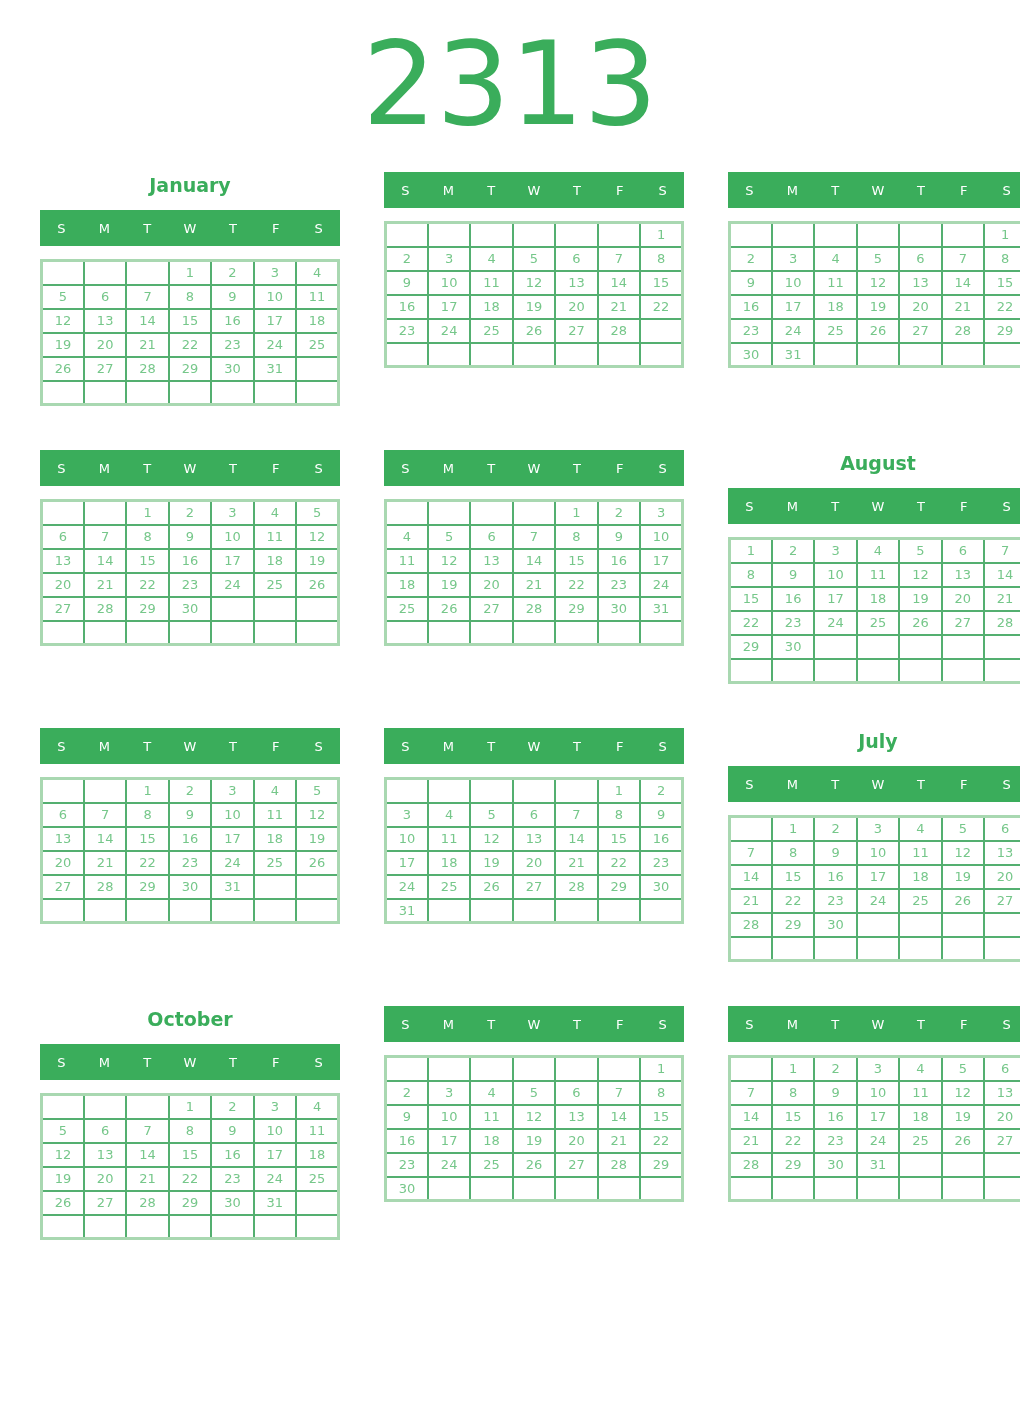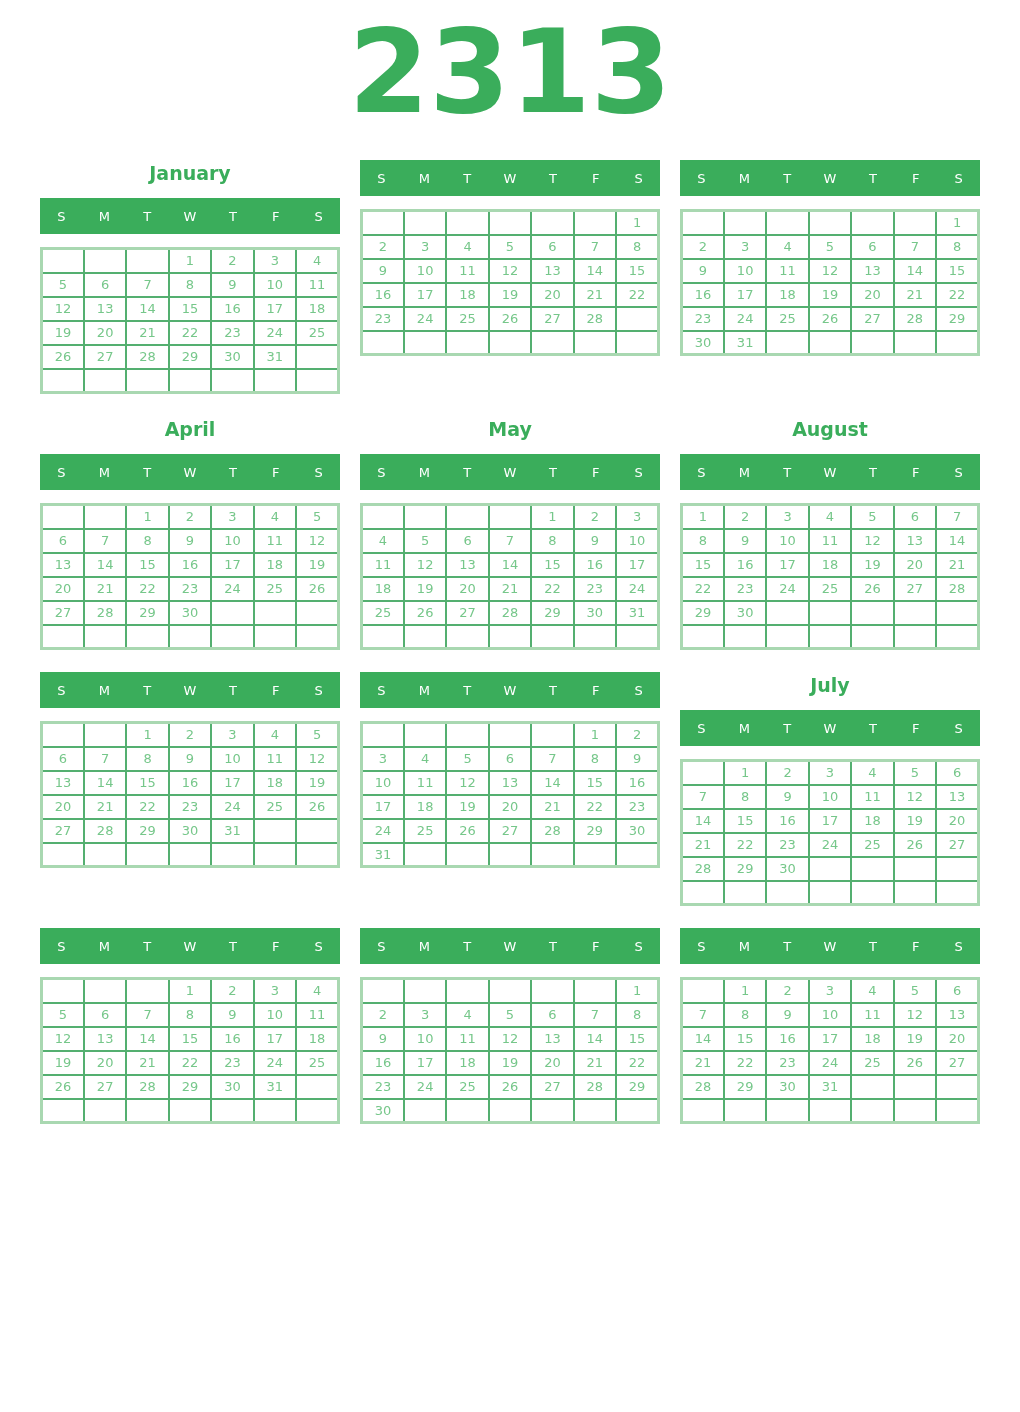--- a/index.html
+++ b/index.html
@@ -12,32 +12,33 @@
   }
   *{box-sizing:border-box;}
   html,body{margin:0;padding:0;}
   body{
     width:1020px;height:1412px;
     background:var(--page-bg);
     font-family:"DejaVu Sans","Liberation Sans",sans-serif;
     overflow:hidden;
   }
   .year-title{
-    margin:4px;padding-top:10px;
+    margin:16px;padding-top:10px;
     text-align:center;
     font-size:116px;line-height:1.0;
-    font-weight:bold;
+    font-weight:normal;
     color:var(--accent);
   }
   .months-grid{
     margin:30px 40px 0 40px;
     display:grid;
     grid-template-columns:repeat(3,300px);
     column-gap:20px;
     row-gap:22px;
+    gap:44px;
   }
   .month{width:300px;}
   .month-title{
     margin:0 0 12px 0;
     text-align:center;
     font-size:19px;line-height:26px;
     font-weight:bold;
     color:var(--accent);
   }
   .weekday-row{
@@ -277,91 +278,89 @@
             <td></td>
             <td></td>
             <td></td>
             <td></td>
             <td></td>
           </tr>
         </tbody>
       </table>
     </section>
     <section class="month">
-      <h2 class="month-title">April</h2>
-      <div class="weekday-row">
-        <span class="wd">S</span>
-        <span class="wd">M</span>
-        <span class="wd">T</span>
-        <span class="wd">W</span>
-        <span class="wd">T</span>
-        <span class="wd">F</span>
-        <span class="wd">S</span>
-      </div>
-      <table class="days">
-        <tbody>
-          <tr>
-            <td></td>
-            <td></td>
-            <td>1</td>
-            <td>2</td>
-            <td>3</td>
-            <td>4</td>
-            <td>5</td>
-          </tr>
-          <tr>
-            <td>6</td>
-            <td>7</td>
-            <td>8</td>
-            <td>9</td>
-            <td>10</td>
-            <td>11</td>
-            <td>12</td>
-          </tr>
-          <tr>
-            <td>13</td>
-            <td>14</td>
-            <td>15</td>
-            <td>16</td>
-            <td>17</td>
-            <td>18</td>
-            <td>19</td>
-          </tr>
-          <tr>
-            <td>20</td>
-            <td>21</td>
-            <td>22</td>
-            <td>23</td>
-            <td>24</td>
-            <td>25</td>
-            <td>26</td>
-          </tr>
-          <tr>
-            <td>27</td>
-            <td>28</td>
-            <td>29</td>
-            <td>30</td>
-            <td></td>
-            <td></td>
-            <td></td>
-          </tr>
-          <tr>
-            <td></td>
-            <td></td>
-            <td></td>
-            <td></td>
-            <td></td>
-            <td></td>
-            <td></td>
-          </tr>
-        </tbody>
-      </table>
-    </section>
-    <section class="month">
-      <h2 class="month-title">May</h2>
+      <div class="weekday-row">
+        <span class="wd">S</span>
+        <span class="wd">M</span>
+        <span class="wd">T</span>
+        <span class="wd">W</span>
+        <span class="wd">T</span>
+        <span class="wd">F</span>
+        <span class="wd">S</span>
+      </div>
+      <table class="days">
+        <tbody>
+          <tr>
+            <td></td>
+            <td></td>
+            <td>1</td>
+            <td>2</td>
+            <td>3</td>
+            <td>4</td>
+            <td>5</td>
+          </tr>
+          <tr>
+            <td>6</td>
+            <td>7</td>
+            <td>8</td>
+            <td>9</td>
+            <td>10</td>
+            <td>11</td>
+            <td>12</td>
+          </tr>
+          <tr>
+            <td>13</td>
+            <td>14</td>
+            <td>15</td>
+            <td>16</td>
+            <td>17</td>
+            <td>18</td>
+            <td>19</td>
+          </tr>
+          <tr>
+            <td>20</td>
+            <td>21</td>
+            <td>22</td>
+            <td>23</td>
+            <td>24</td>
+            <td>25</td>
+            <td>26</td>
+          </tr>
+          <tr>
+            <td>27</td>
+            <td>28</td>
+            <td>29</td>
+            <td>30</td>
+            <td></td>
+            <td></td>
+            <td></td>
+          </tr>
+          <tr>
+            <td></td>
+            <td></td>
+            <td></td>
+            <td></td>
+            <td></td>
+            <td></td>
+            <td></td>
+          </tr>
+        </tbody>
+      </table>
+    </section>
+    <section class="month">
       <div class="weekday-row">
         <span class="wd">S</span>
         <span class="wd">M</span>
         <span class="wd">T</span>
         <span class="wd">W</span>
         <span class="wd">T</span>
         <span class="wd">F</span>
         <span class="wd">S</span>
       </div>
       <table class="days">
@@ -695,20 +694,21 @@
             <td></td>
             <td></td>
             <td></td>
             <td></td>
             <td></td>
           </tr>
         </tbody>
       </table>
     </section>
     <section class="month">
+      <h2 class="month-title">October</h2>
       <div class="weekday-row">
         <span class="wd">S</span>
         <span class="wd">M</span>
         <span class="wd">T</span>
         <span class="wd">W</span>
         <span class="wd">T</span>
         <span class="wd">F</span>
         <span class="wd">S</span>
       </div>
       <table class="days">

